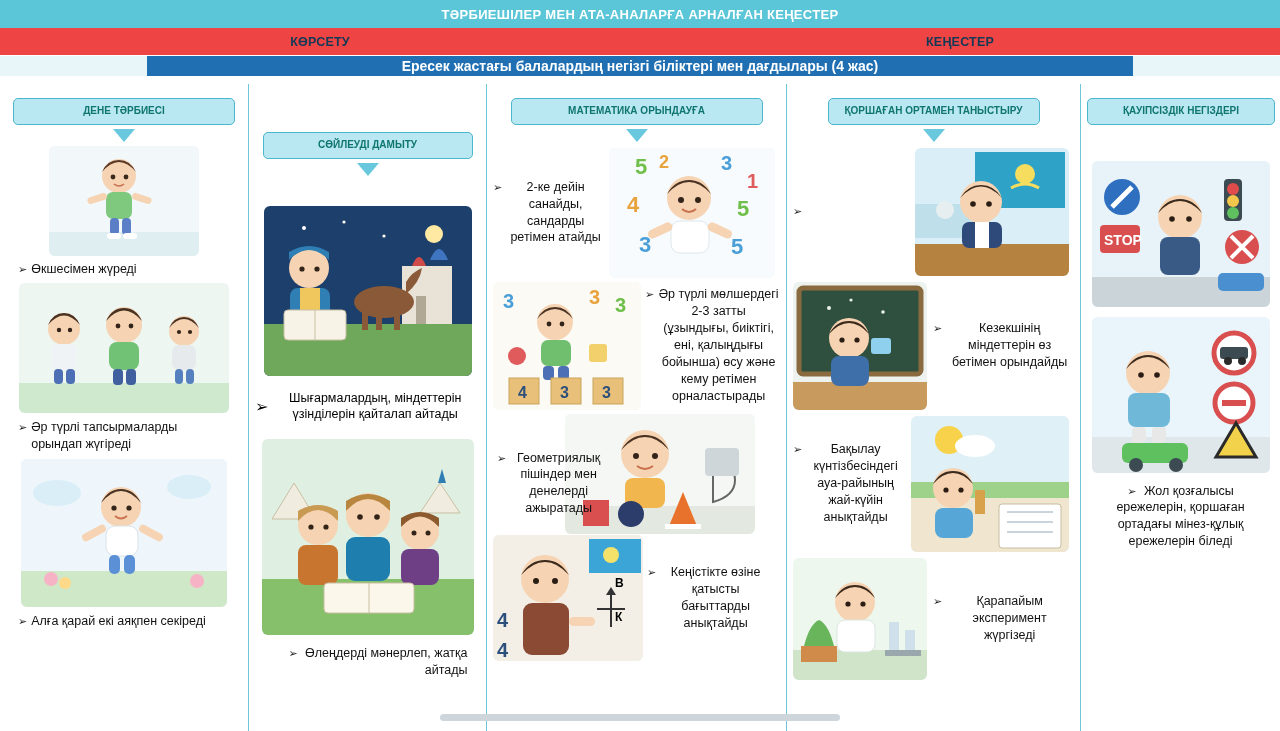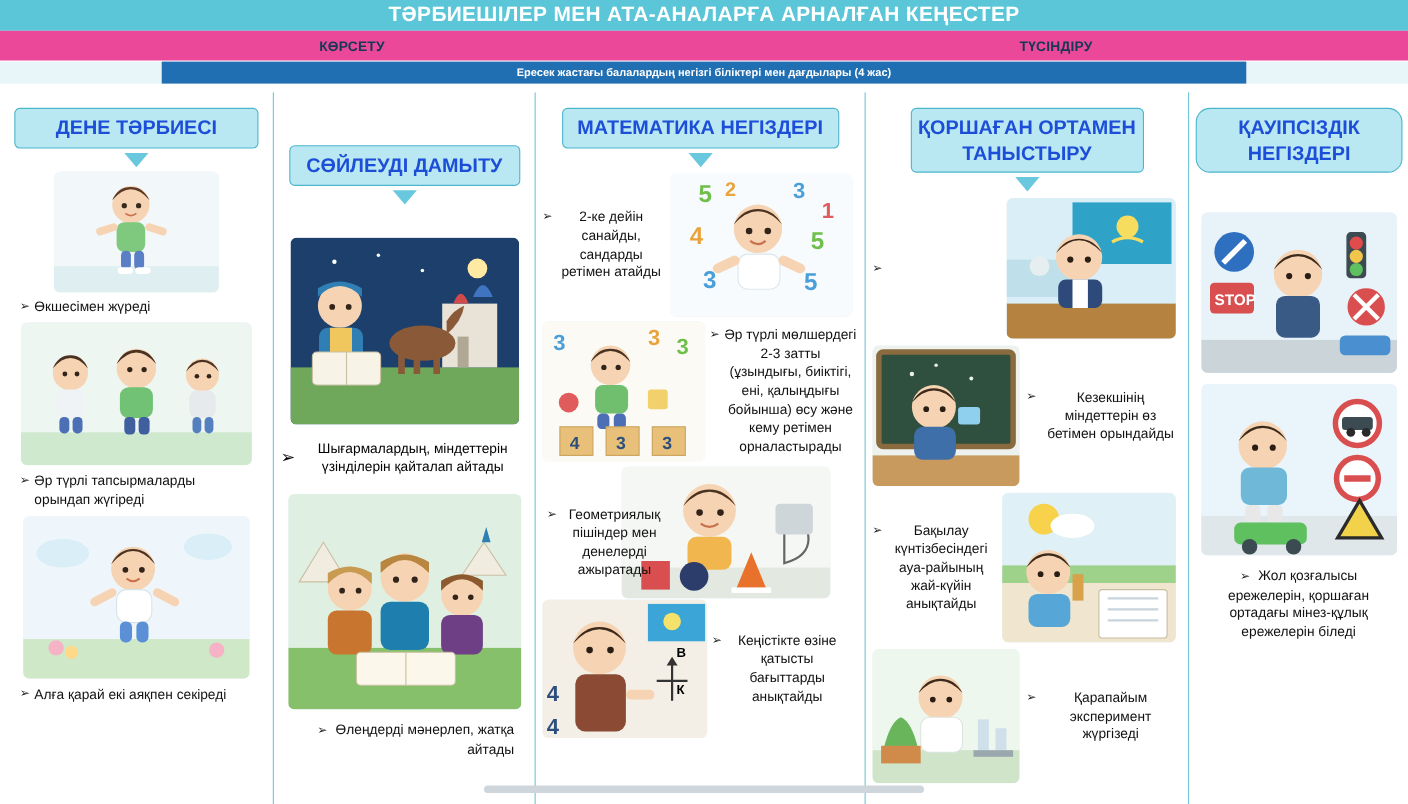--- a/index.html
+++ b/index.html
@@ -16,40 +16,40 @@
     background: #ffffff;
   }
 
   
   .header-band {
     position: absolute; left: 0; top: 0; width: 1280px; height: 28px;
     background: #5bc6d8;
     display: flex; align-items: center; justify-content: center;
   }
   .header-title {
-    color: #ffffff; font-size: 19px; font-weight: bold;
+    color: #ffffff; font-size: 13px; font-weight: bold;
     letter-spacing: 0.3px; text-align: center;
   }
   .subheader-row {
     position: absolute; left: 0; top: 28px; width: 1280px; height: 27px;
-    background: #ec4899;
+    background: #ef4444;
     display: flex; align-items: center;
   }
   .subheader-item {
     flex: 1 1 0; text-align: center;
     font-size: 12.5px; font-weight: bold; color: #123a56;
     letter-spacing: 0.2px;
   }
   .band2 {
     position: absolute; left: 147px; top: 56px; width: 986px; height: 20px;
     background: #1f6fb2;
     display: flex; align-items: center; justify-content: center;
   }
   .band2 span {
-    color: #ffffff; font-size: 10px; font-weight: bold;
+    color: #ffffff; font-size: 14px; font-weight: bold;
   }
   .band2-left {
     position: absolute; left: 0; top: 56px; width: 147px; height: 20px;
     background: #e8f6f9;
   }
   .band2-right {
     position: absolute; left: 1133px; top: 56px; width: 147px; height: 20px;
     background: #e8f6f9;
   }
 
@@ -68,31 +68,31 @@
   .c1 { width: 238px; }
   .c2 { width: 300px; }
   .c3 { width: 294px; }
   .c4 { width: 200px; }
 
   .col-head {
     margin: 14px auto 0 auto;
     background: #b9e7f2;
     border: 1px solid #4bb6cc;
     border-radius: 5px;
-    color: #1d4ed8;
-    font-size: 18px; font-weight: bold;
+    color: #0f766e;
+    font-size: 10px; font-weight: bold;
     text-align: center;
     padding: 6px 4px;
     line-height: 1.25;
   }
   .c0 .col-head { width: 222px; }
   .c1 .col-head { width: 210px; margin-top: 48px; }
   .c2 .col-head { width: 252px; }
   .c3 .col-head { width: 212px; }
-  .c4 .col-head { width: 188px; border-radius: 13px; }
+  .c4 .col-head { width: 188px; }
 
   .arrow-down {
     width: 0; height: 0; margin: 4px auto 2px auto;
     border-left: 11px solid transparent;
     border-right: 11px solid transparent;
     border-top: 13px solid #69c8de;
   }
 
   .col-body {
     position: relative;
@@ -128,21 +128,21 @@
 <body>
 
 <div id="page">
 
   <div class="header-band">
     <div class="header-title">ТӘРБИЕШІЛЕР МЕН АТА-АНАЛАРҒА АРНАЛҒАН КЕҢЕСТЕР</div>
   </div>
 
   <div class="subheader-row">
     <div class="subheader-item">КӨРСЕТУ</div>
-    <div class="subheader-item">ТҮСІНДІРУ</div>
+    <div class="subheader-item">КЕҢЕСТЕР</div>
   </div>
   <div class="band2-left"></div>
   <div class="band2-right"></div>
   <div class="band2">
     <span>Ересек жастағы балалардың негізгі біліктері мен дағдылары (4 жас)</span>
   </div>
 
   <div class="columns">
 
     <div class="col c0">
@@ -320,21 +320,21 @@
         </div>
 
         <div class="bullet center" style="display:block;width:200px;margin:10px auto 0 auto;text-align:right;">
           <span class="mark">➢</span>
           <span class="txt">Өлеңдерді мәнерлеп, жатқа айтады</span>
         </div>
       </div>
     </div>
 
     <div class="col c2">
-      <div class="col-head">МАТЕМАТИКА НЕГІЗДЕРІ</div>
+      <div class="col-head">МАТЕМАТИКА ОРЫНДАУҒА</div>
       <div class="arrow-down"></div>
 
       <div class="col-body">
 
         <div style="display:flex;align-items:center;gap:4px;margin-top:6px;">
           <div class="bullet" style="width:112px;">
             <span class="mark">➢</span>
             <span class="txt center">2-ке дейін санайды, сандарды ретімен атайды</span>
           </div>
           <div class="pic" style="width:166px;height:130px;">

